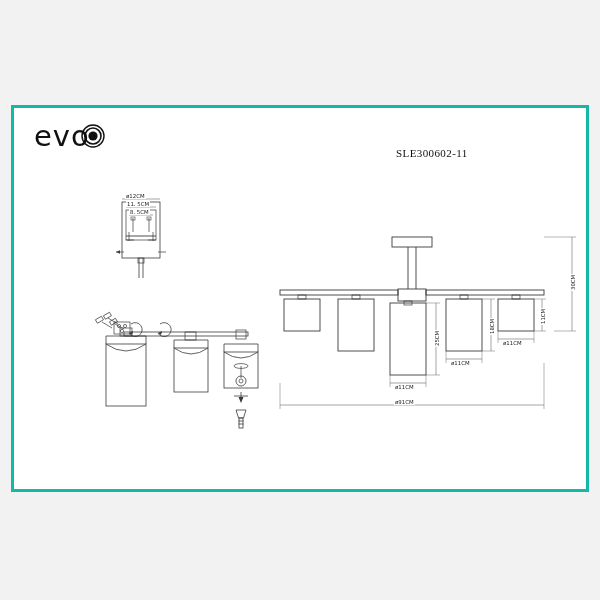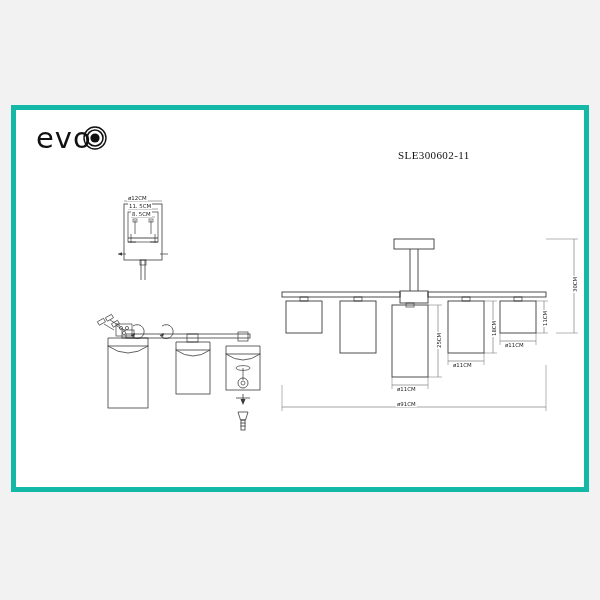--- a/index.html
+++ b/index.html
@@ -7,21 +7,21 @@
     width:600px;height:600px;
     background:#f2f2f2;
     font-family:"Liberation Sans", sans-serif;
     overflow:hidden;
   }
   #sheet{
     position:absolute;
     left:11px; top:105px;
     width:578px; height:387px;
     background:#ffffff;
-    border:5px solid #14b8a6;
+    border:3px solid #14b8a6;
     box-sizing:border-box;
     padding-left:33px;
   }
 
   
   #logo{
     position:absolute; left:20px; top:14px;
     width:110px; height:62px;
     color:#111;
   }

